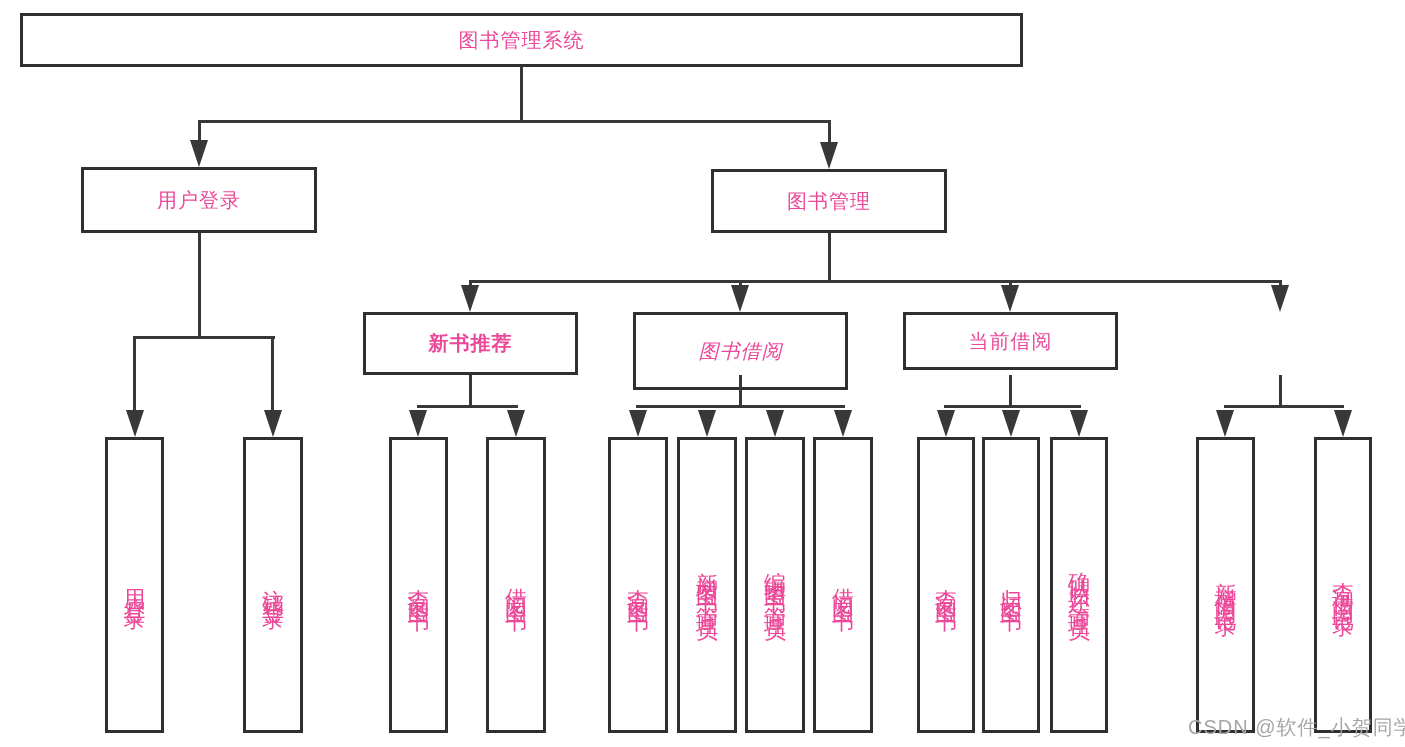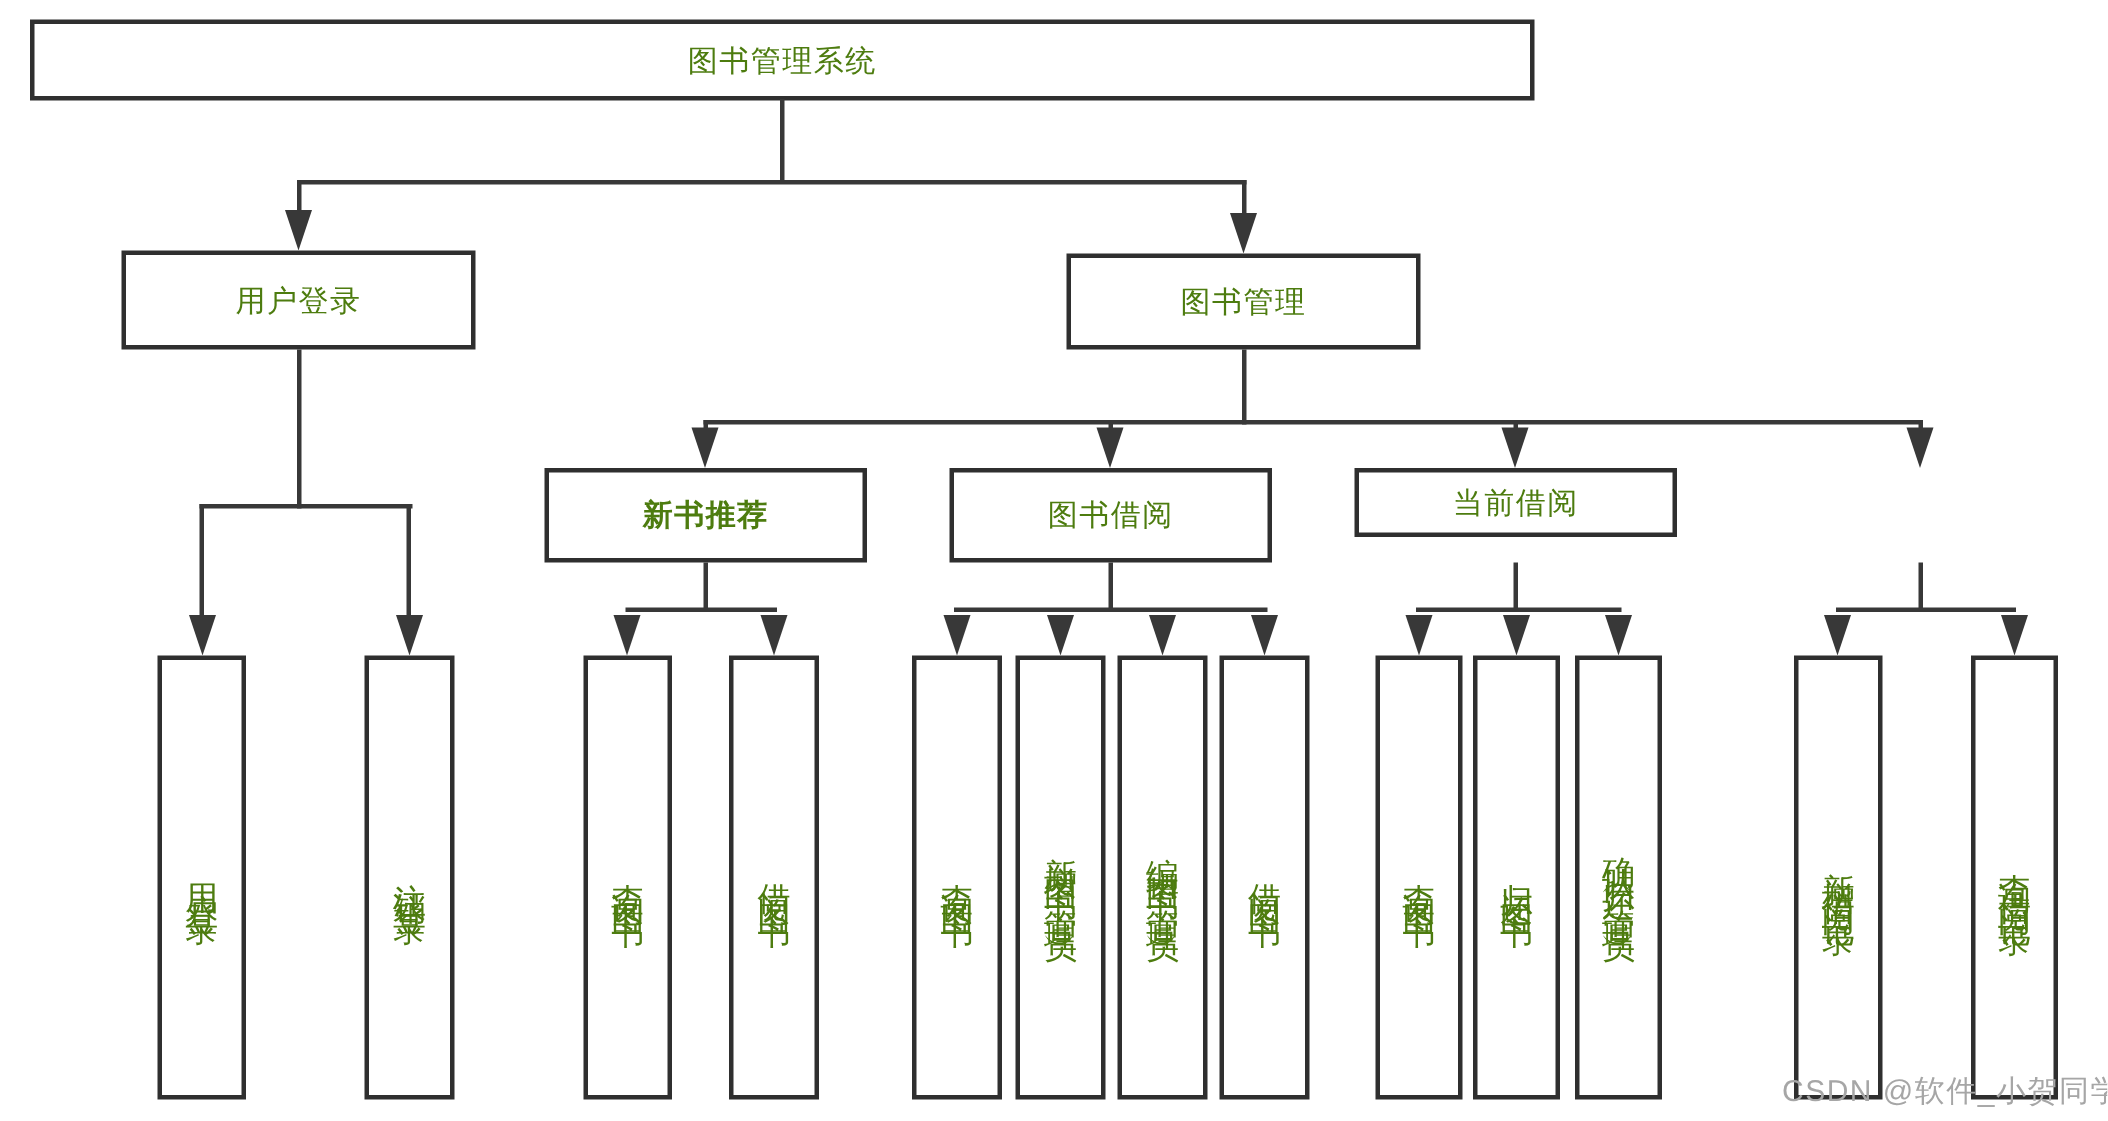--- a/index.html
+++ b/index.html
@@ -3,21 +3,21 @@
 <meta charset="utf-8">
 <style>
   html,body{margin:0;padding:0;background:#ffffff;}
   .canvas{
     position:relative;width:1405px;height:747px;background:#ffffff;
     font-family:"Liberation Sans",sans-serif;overflow:hidden;
   }
   .box{
     position:absolute;box-sizing:border-box;background:#ffffff;
     border:3px solid #2f2f2f;display:flex;align-items:center;justify-content:center;
-    color:#4d7c0f;
+    color:#ec4899;
   }
   .hbox{font-size:20px;letter-spacing:1px;white-space:nowrap;}
   .vbox span{
     writing-mode:vertical-rl;text-orientation:mixed;
     font-size:22px;letter-spacing:7px;line-height:1.0;white-space:nowrap;
   }
   .hline{position:absolute;height:3px;background:#383838;}
   .vline{position:absolute;width:3px;background:#383838;}
   .arrow{
     position:absolute;width:0;height:0;
@@ -66,24 +66,24 @@
   <div class="vline" style="left:739px;top:280px;height:10px;"></div>
   <div class="arrow" style="left:731px;top:285px;"></div>
   <div class="vline" style="left:1009px;top:280px;height:10px;"></div>
   <div class="arrow" style="left:1001px;top:285px;"></div>
   <div class="vline" style="left:1279px;top:280px;height:10px;"></div>
   <div class="arrow" style="left:1271px;top:285px;"></div>
 
   <div class="box hbox" style="left:363px;top:312px;width:215px;height:63px;font-weight:bold;">
     <span>新书推荐</span>
   </div>
-  <div class="box hbox" style="left:633px;top:312px;width:215px;height:63px;">
+  <div class="box hbox" style="left:633px;top:312px;width:215px;height:78px;font-style:italic;">
     <span>图书借阅</span>
   </div>
-  <div class="box hbox" style="left:903px;top:312px;width:215px;height:46px;">
+  <div class="box hbox" style="left:903px;top:312px;width:215px;height:58px;">
     <span>当前借阅</span>
   </div>
 
   <div class="vline" style="left:469px;top:375px;height:33px;"></div>
   <div class="hline" style="left:417px;top:405px;width:101px;"></div>
   <div class="arrow" style="left:409px;top:410px;"></div>
   <div class="arrow" style="left:507px;top:410px;"></div>
 
   <div class="vline" style="left:739px;top:375px;height:33px;"></div>
   <div class="hline" style="left:636px;top:405px;width:209px;"></div>

